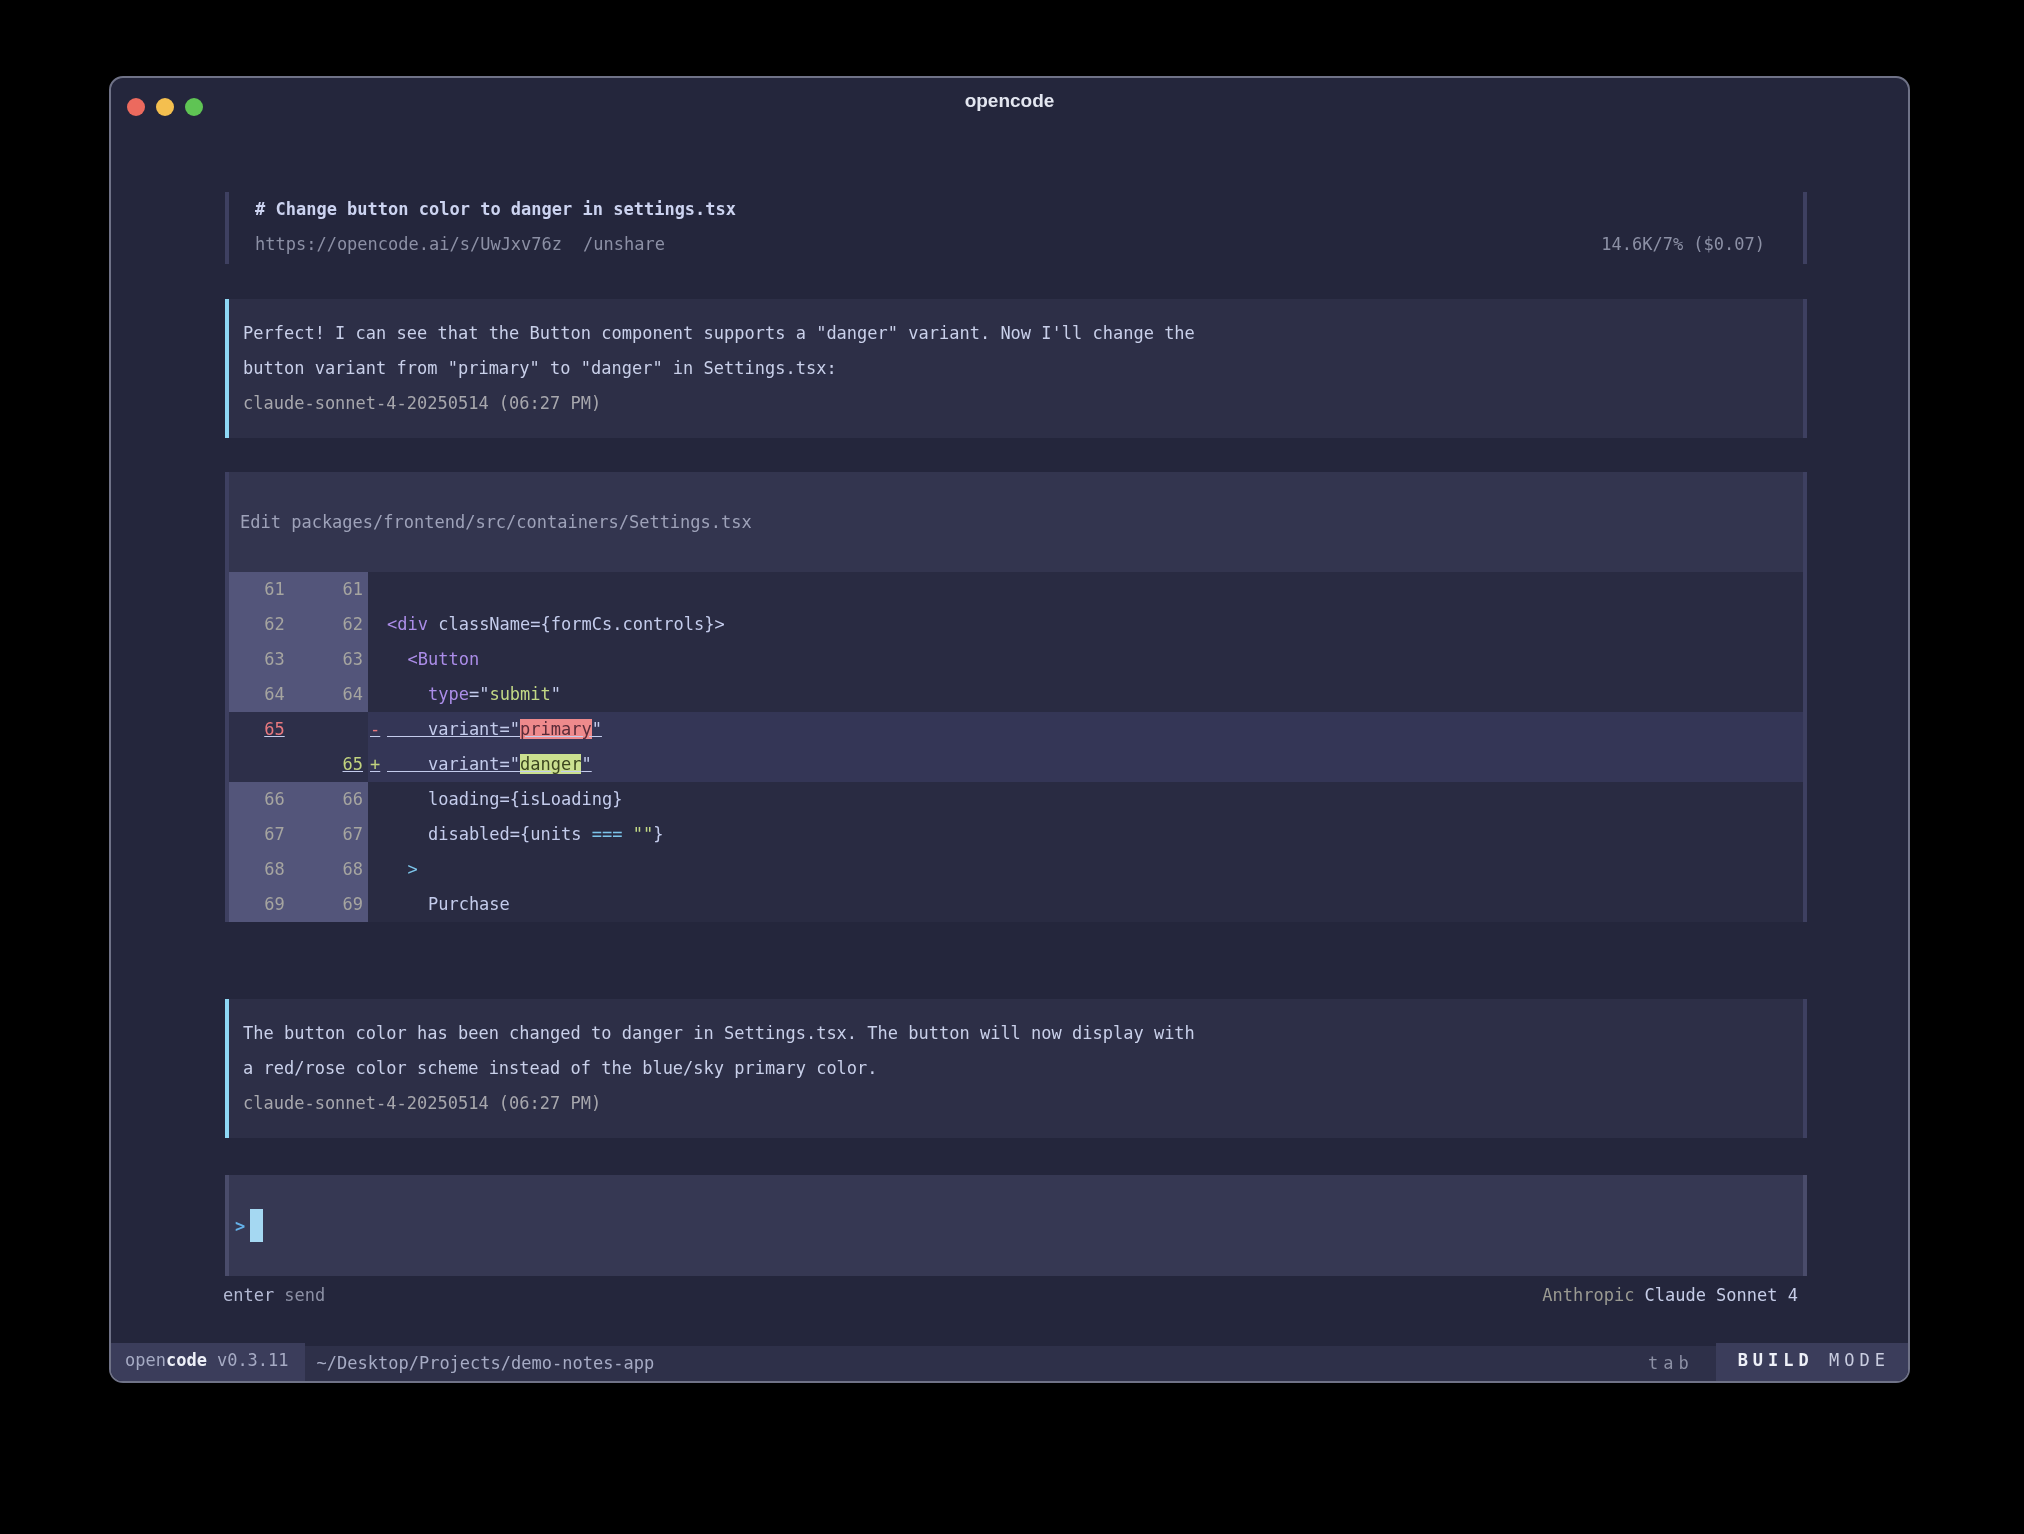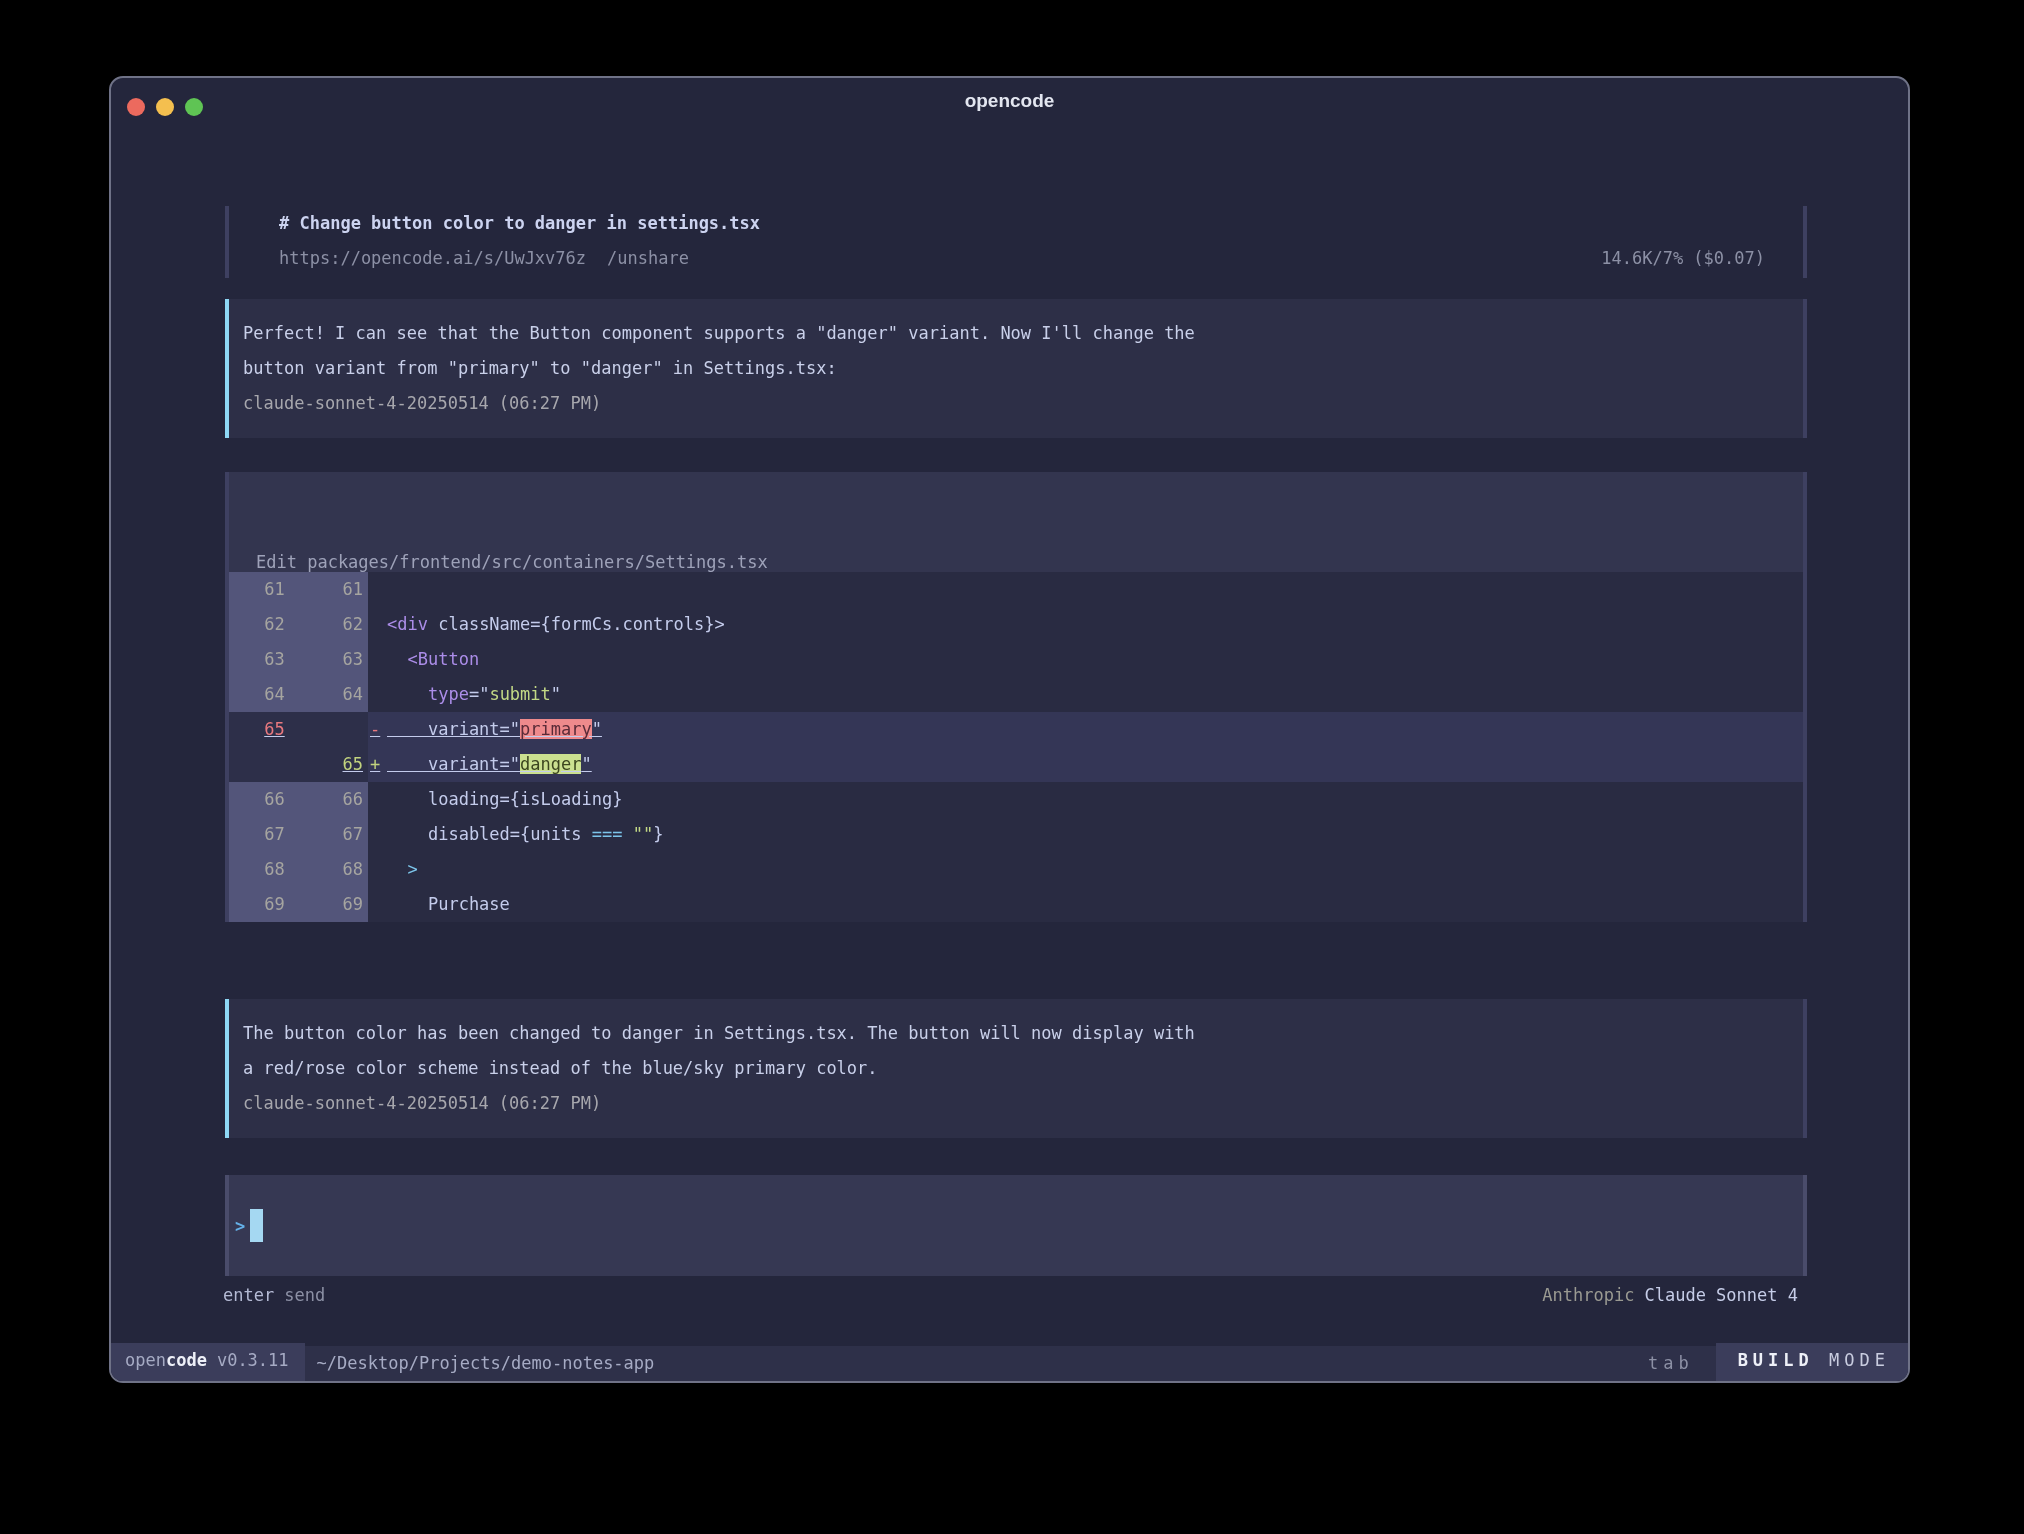--- a/index.html
+++ b/index.html
@@ -28,37 +28,37 @@
     font-weight:700; font-size:19px; color:#e3e6f0;
   }
   
   .block { position:absolute; left:114px; width:1582px; }
   .vbar { position:absolute; top:0; bottom:0; width:4px; }
   .vbar.left { left:0; } .vbar.right { right:0; }
   .bar-gray { background:#3e4061; }
   .bar-cyan { background:#8ed7f5; }
   .bar-input { background:#4a4c6b; }
   
-  #share-header { top:128px; height:72px; line-height:35px;padding-left:24px; }
+  #share-header { top:114px; height:72px; line-height:35px; }
   #share-header .row { display:flex; padding:0 42px 0 30px; }
   #share-header .title { font-weight:700; color:#ccd3f0; }
   #share-header .url { color:#8c90a5; }
   #share-header .unshare { color:#8c90a5; margin-left:21px; }
   #share-header .stats { color:#8c90a5; margin-left:auto; }
   
   .msg { background:#2d2f47; padding:17px 42px 17px 18px; line-height:35px; }
   #message-1 { top:221px; height:139px; }
   #message-2 { top:921px; height:139px; }
   .msg .line { color:#c9d0ea; white-space:pre; }
   .msg .meta { color:#a7a7ad; }
   
   #edit-block { top:394px; height:450px; }
   #edit-block .ehead {
     height:100px; background:#33354f; color:#9ea2b9;
-    display:flex; align-items:flex-end; padding-left:31px;
+    display:flex; align-items:center; padding-left:15px;
   }
   .drow { display:flex; height:35px; line-height:35px; background:#292b42; }
   .drow.chg { background:#343656;text-decoration:underline; }
   .gut { display:flex; width:143px; background:#53557a; flex:none;gap:8px; }
   .drow.chg .gut { background:#2d2f49; }
   .n1 { width:62px; text-align:right; color:#a6a5a0; }
   .n2 { width:78px; text-align:right; color:#a6a5a0; padding-right:5px; }
   .n1.del, .sign.del { color:#e8797f; }
   .n2.add, .sign.add { color:#c2d37e; }
   .sign { width:17px; margin-left:2px; flex:none; }

